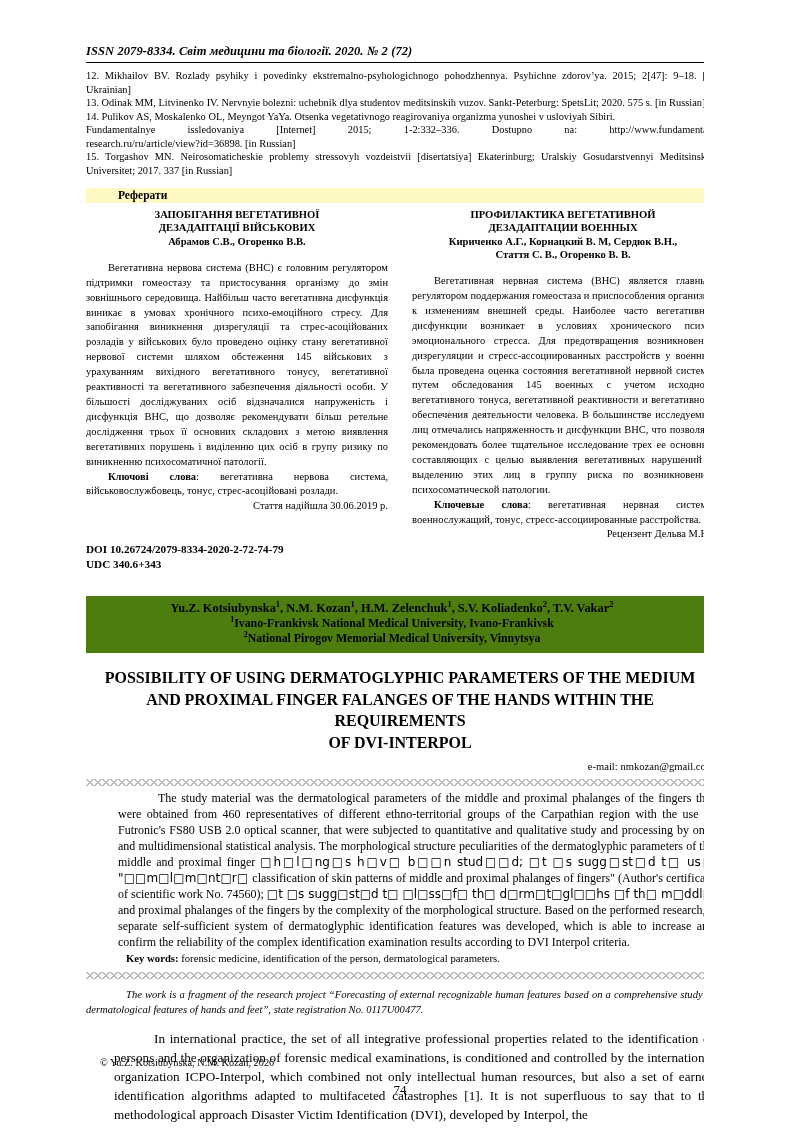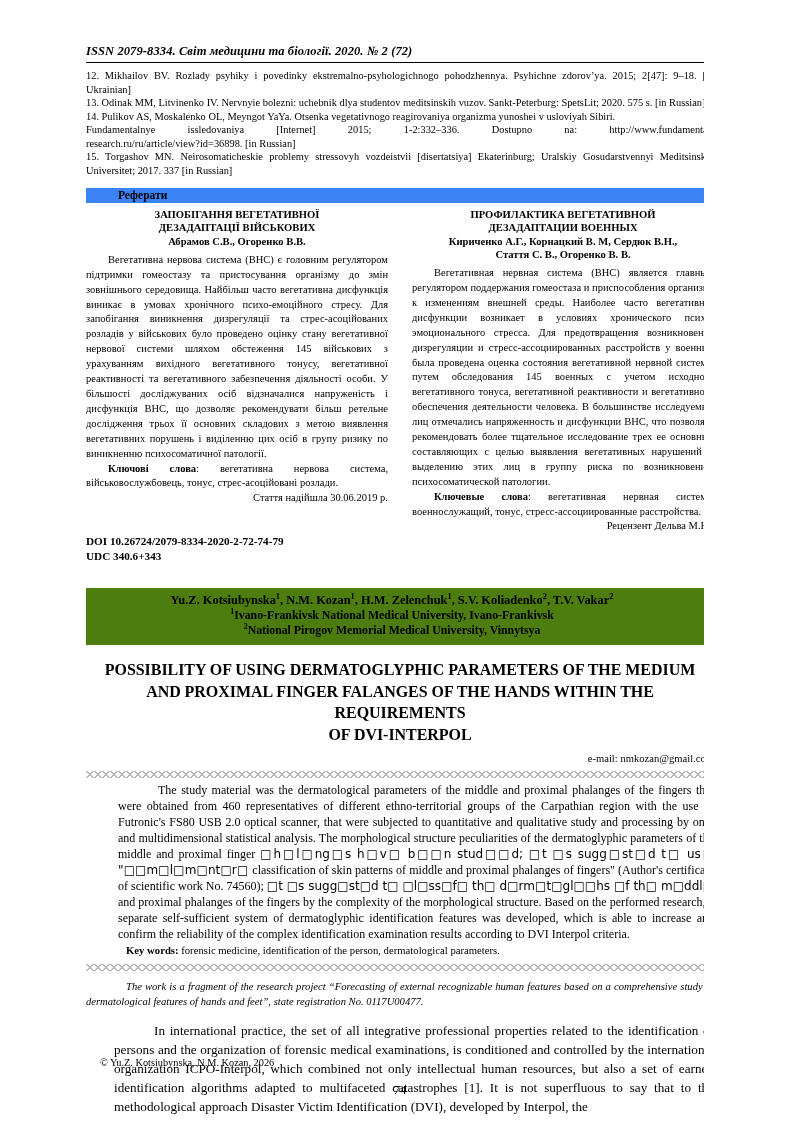--- a/index.html
+++ b/index.html
@@ -51,21 +51,21 @@
   }
   .reflist p { margin: 0; }
   .refspaced {
     display: flex;
     justify-content: space-between;
   }
 
   
   .band-abstracts {
     margin-top: 11px;
-    background: #3b82f6;
+    background: #fef9c3;
     height: 15px;
     position: relative;
   }
   .band-abstracts .lbl {
     position: absolute;
     left: 32px;
     top: 0px;
     font-size: 11.5px;
     font-weight: bold;
     line-height: 15px;
@@ -88,21 +88,21 @@
     font-size: 10.6px;
     font-weight: bold;
     text-align: center;
     line-height: 1.25;
   }
   .abs-body {
     font-size: 10.5px;
     line-height: 1.42;
     text-align: justify;
     text-indent: 22px;
-    margin-top: 5px;
+    margin-top: 13px;
   }
   .abs-kw {
     font-size: 10.5px;
     line-height: 1.42;
     text-align: justify;
     text-indent: 22px;
     margin-top: 0px;
   }
   .abs-kw b { font-weight: bold; }
   .abs-foot {

